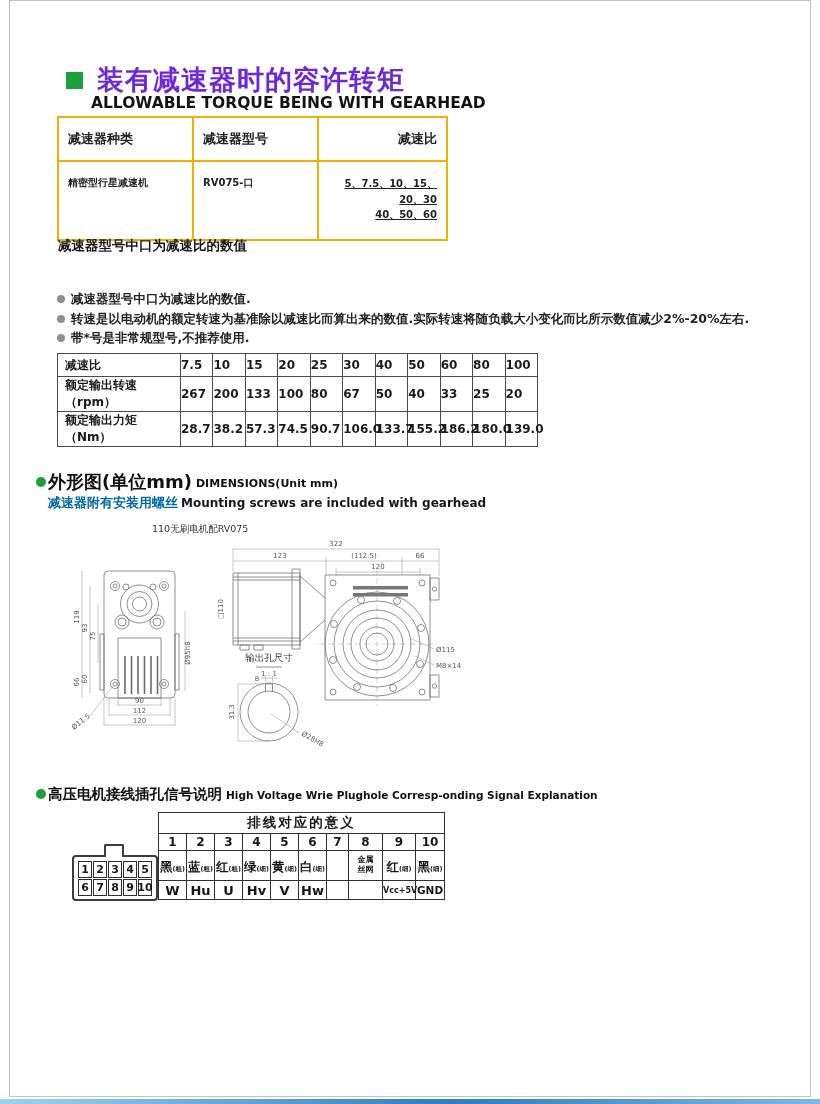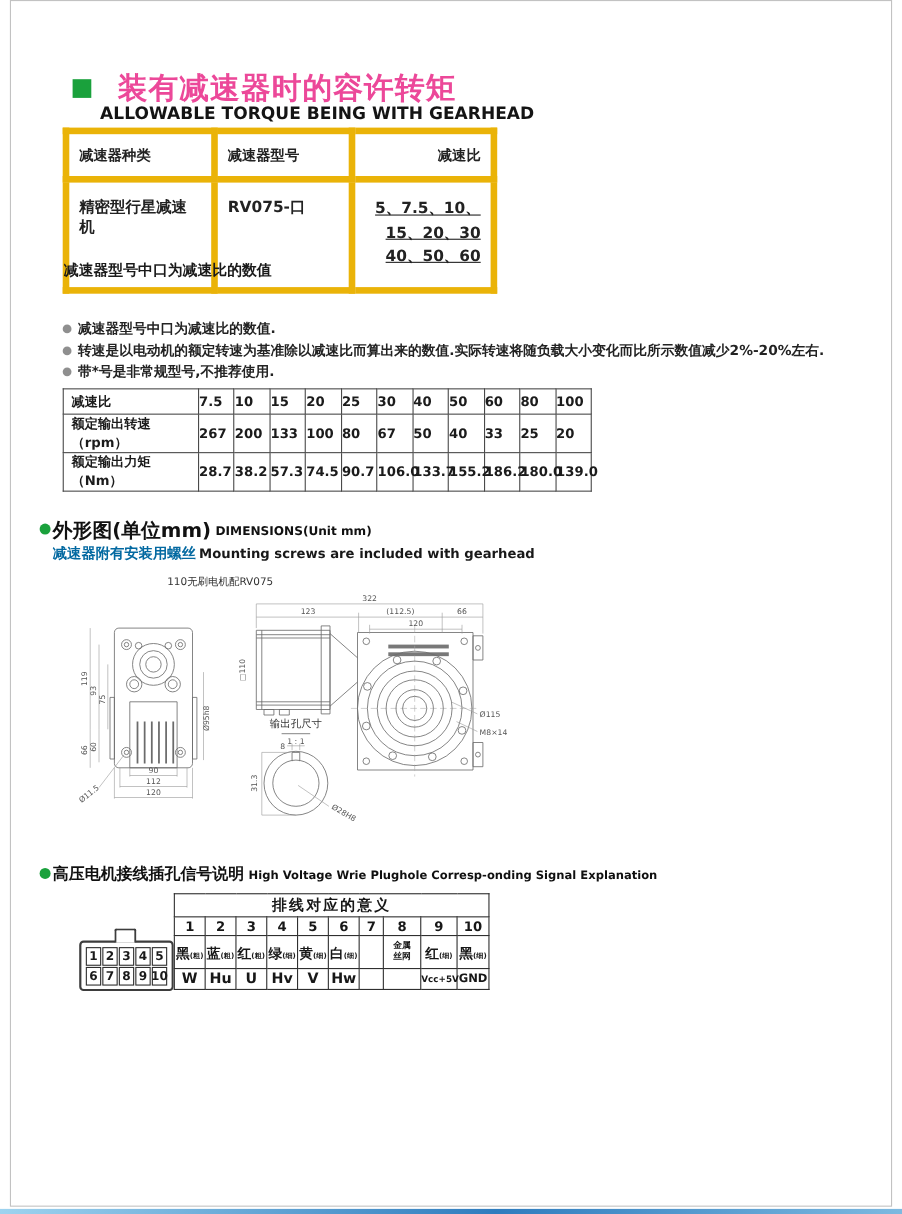--- a/index.html
+++ b/index.html
@@ -11,28 +11,28 @@
   .page-frame {
     position:absolute; left:9px; top:0px; right:9px; bottom:7px;
     border:1px solid #c2c2c2; pointer-events:none;
   }
   .bottom-bar {
     position:absolute; left:0; right:0; bottom:0; height:5px;
     background:linear-gradient(90deg,#9ed3ef 0%,#2f7cbe 55%,#7db9e0 100%);
   }
   
   .green-square { position:absolute; left:66px; top:72px; width:17px; height:17px; background:#1aa13c; }
-  .title-cn { position:absolute; left:107px; top:62px; font-size:27px; font-weight:bold; letter-spacing:1px; color:#ec4899; }
+  .title-cn { position:absolute; left:97px; top:62px; font-size:27px; font-weight:bold; letter-spacing:1px; color:#6d28d9; }
   .title-en { position:absolute; left:91px; top:94px; font-size:15.5px; font-weight:bold; color:#141414; }
   
   table { border-collapse:collapse; table-layout:fixed; }
   .gearhead-table { position:absolute; left:57px; top:116px; width:389px; }
-  .gearhead-table td { border:6px solid #eab308; font-size:13px; color:#222; }
+  .gearhead-table td { border:2px solid #eab308; font-size:13px; color:#222; }
   .gearhead-table tr.ghead td { height:44px; padding:0 9px; vertical-align:middle; font-weight:bold; }
-  .gearhead-table tr.gbody td { height:72px; padding:14px 9px 16px 9px; vertical-align:top; font-weight:bold; font-size:14px;margin-top:36px; }
+  .gearhead-table tr.gbody td { height:72px; padding:14px 9px 16px 9px; vertical-align:top; font-weight:bold; font-size:10px;margin-top:36px; }
   .gearhead-table .ralign { text-align:right; }
   .gearhead-table .ratios { font-size:11px; line-height:1.55; font-weight:bold;text-decoration:underline; }
   .table-note { position:absolute; left:58px; top:237px; font-size:13.5px; font-weight:bold; color:#1a1a1a; }
   
   .notes { position:absolute; left:57px; top:291px; width:720px; }
   .note-row { display:flex; align-items:flex-start; margin-bottom:4px; }
   .note-bullet { flex:0 0 auto; width:8px; height:8px; border-radius:50%; background:#8f8f8f; margin:4px 6px 0 0; }
   .note-text { font-size:12.5px; font-weight:bold; color:#232323; line-height:1.25; }
   
   .ratio-table { position:absolute; left:57px; top:353px; width:481px; }

